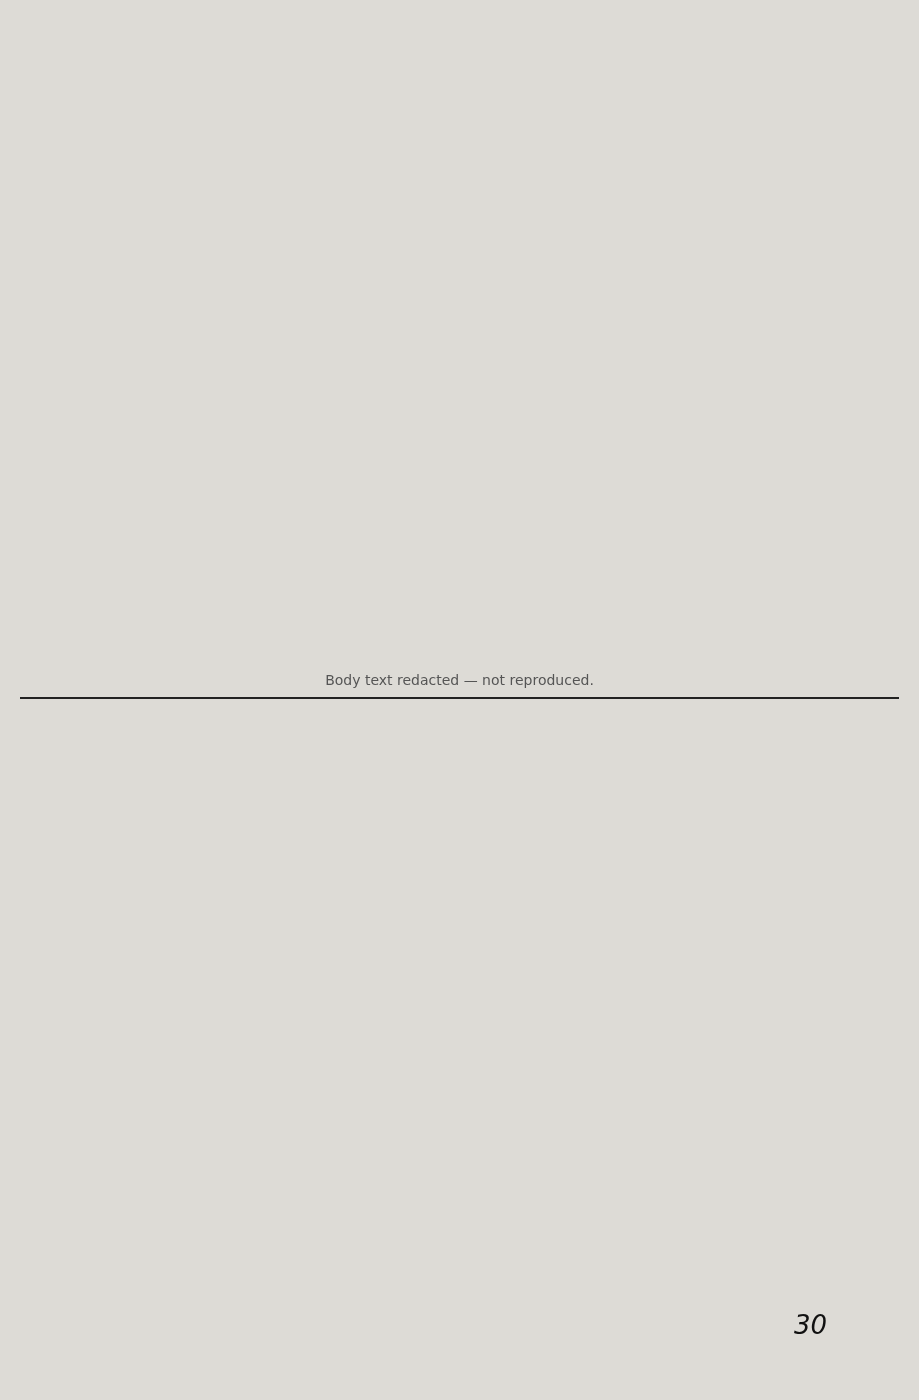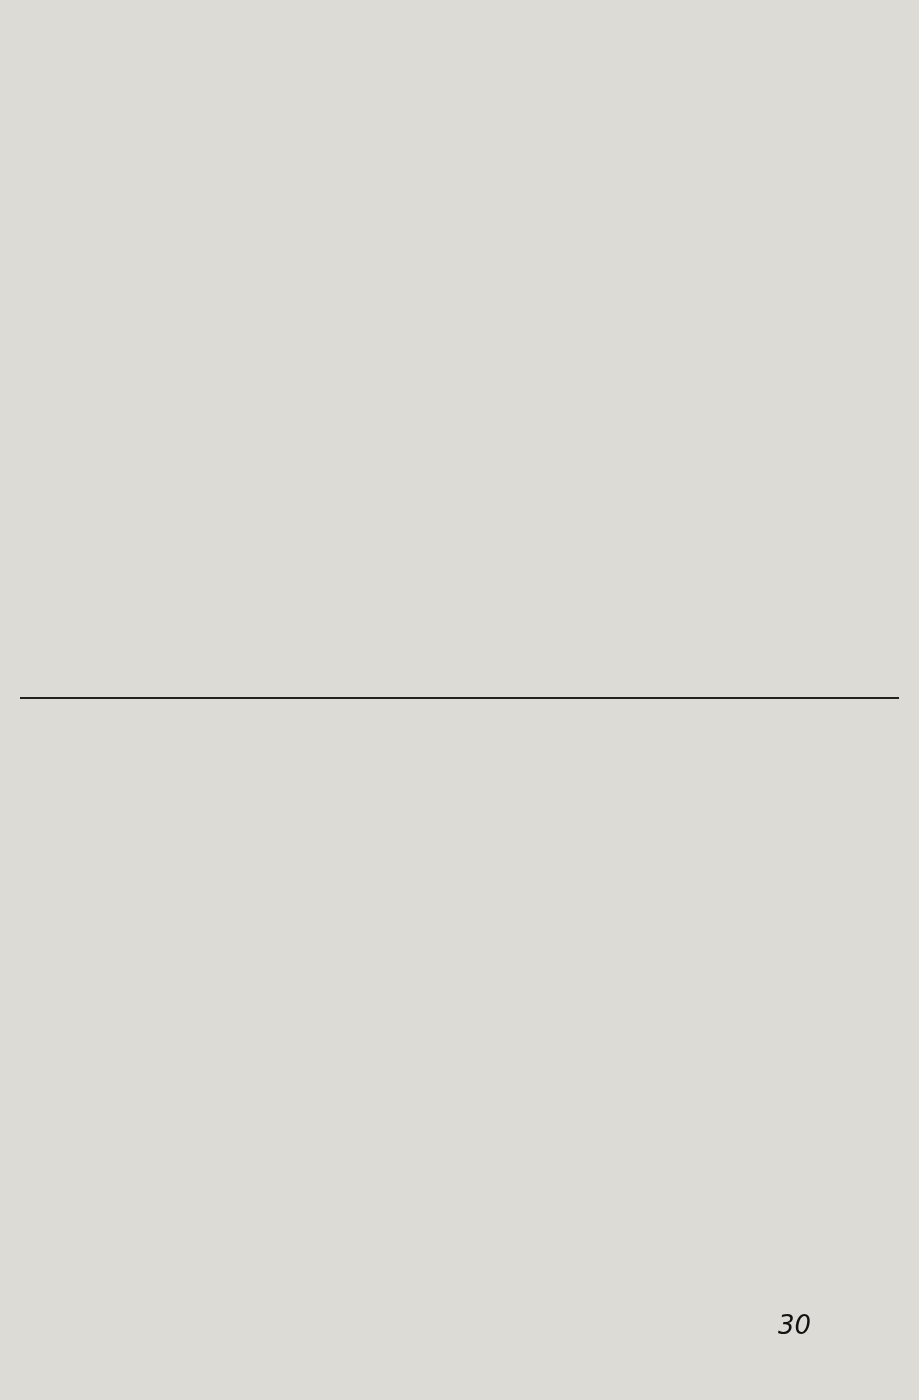--- a/index.html
+++ b/index.html
@@ -3,23 +3,24 @@
 <meta charset="utf-8">
 <style>
   html,body{margin:0;padding:0;}
   body{width:919px;height:1400px;background:#e8e6e1;font-family:"DejaVu Sans",sans-serif;position:relative;overflow:hidden;}
   .page{position:absolute;inset:0;background:#dddbd6;}
   .block{position:absolute;left:20px;right:20px;writing-mode:vertical-rl;color:#1a1a1a;font-size:15px;line-height:1.55;overflow:hidden;}
   .block-top{top:75px;height:600px;}
   .block-bottom{top:715px;height:600px;}
   .divider{position:absolute;left:20px;right:20px;top:697px;height:2px;background:#222;}
   .redacted-notice{position:absolute;left:0;right:0;top:48%;text-align:center;color:#555;font-size:14px;writing-mode:horizontal-tb;}
-  .page-number{position:absolute;right:108px;bottom:60px;font-size:26px;font-style:italic;color:#111;}
+  .page-number{position:absolute;right:92px;bottom:60px;font-size:26px;font-style:italic;color:#111;}
 </style>
 </head>
 <body>
 
 <div class="page">
   <div class="block block-top"></div>
   <div class="divider"></div>
   <div class="block block-bottom"></div>
+  <div class="redacted-notice">Body text redacted — not reproduced.</div>
   <div class="page-number">30</div>
 </div>
 
 </body></html>

